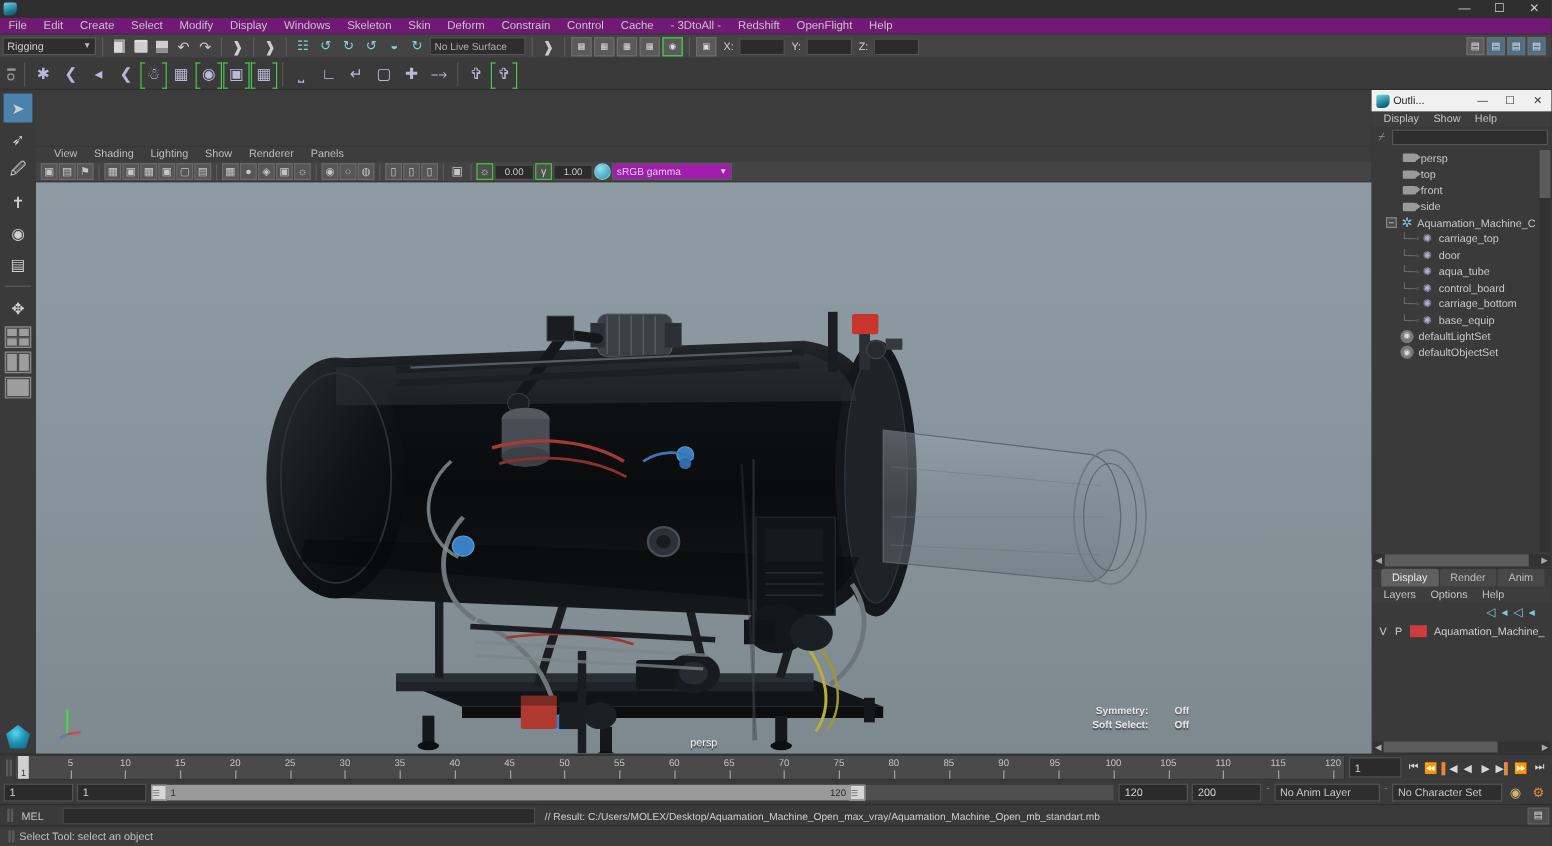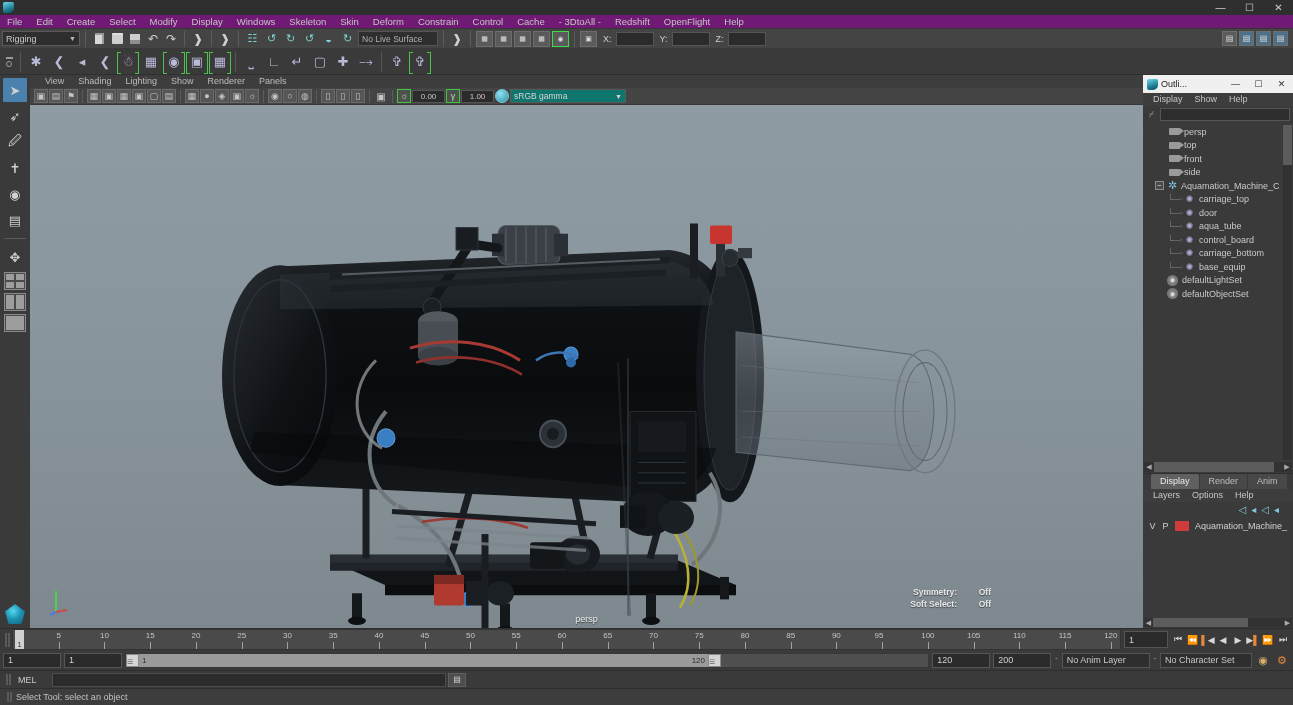--- a/index.html
+++ b/index.html
@@ -134,21 +134,21 @@
   .lay3 { grid-template-columns: 1fr 1fr; grid-template-rows: 1fr; }
   .lay4 { grid-template-columns: 1fr; grid-template-rows: 1fr; }
   .tb-bottom { margin-top: auto; padding-bottom: 4px; display:flex; flex-direction:column; align-items:center; gap:3px; }
   .maya-logo {
     width: 20px; height: 20px;
     background: radial-gradient(circle at 40% 35%, #57d7ee 0%, #1e94b4 45%, #0b5f7c 100%);
     clip-path: polygon(50% 0%, 100% 38%, 82% 100%, 18% 100%, 0% 38%);
   }
 
   
-  .vp-area { flex: 1 1 auto; display:flex; flex-direction: column; min-width: 0; background: #2b2b2b; }
+  .vp-area { flex: 1 1 auto; display:flex; flex-direction: column; min-width: 0; background: #2b2b2b; margin-top: 47px; }
   .vp-menubar {
     height: 13px; background: #3d3d3d; display:flex; align-items:center; flex: 0 0 13px;
     padding-left: 8px;
   }
   .vp-menubar .vm { padding: 0 7px; font-size: 9px; color: #bdbdbd; line-height: 13px; }
   .vp-toolbar {
     height: 17px; background: #444; display:flex; align-items:center; flex: 0 0 17px;
     padding-left: 4px; gap: 1px; border-bottom: 1px solid #383838;
   }
   .vt-ic {
@@ -161,21 +161,21 @@
   .vt-num {
     width: 33px; height: 13px; background: #2b2b2b; border: 1px solid #555;
     font-size: 8px; color: #c9c9c9; display:flex; align-items:center; justify-content:center;
   }
   .gamma-ic {
     width: 14px; height: 14px; border-radius: 50%;
     background: radial-gradient(circle at 35% 30%, #8fe2ef, #2d93ac);
     border: 1px solid #7ec8d8;
   }
   .gamma-sel {
-    width: 116px; height: 14px; background: #0f766e; border: 1px solid #5a5a5a;
+    width: 100px; height: 14px; background: #a21caf; border: 1px solid #5a5a5a;
     font-size: 8.5px; color: #d5d5d5; display:flex; align-items:center; padding: 0 3px;
   }
   .gamma-sel .caret { margin-left: auto; font-size: 7px; }
 
   
   .viewport { flex: 1 1 auto; position: relative; overflow: hidden;
     background: linear-gradient(180deg, #8f9ba3 0%, #8b979f 35%, #848f96 70%, #7e888f 100%);
   }
   .vp-hud-label {
     position: absolute; bottom: 4px; left: 50%; transform: translateX(-50%);
@@ -922,20 +922,21 @@
     <div class="rg-ic key">◉</div>
     <div class="rg-ic anim">⚙</div>
   </div>
 
   <div class="cmdline">
     <div class="cl-grip">
         <i></i>
       </div>
     <div class="cl-lang">MEL</div>
     <div class="cl-input"></div>
+    <div class="cl-result">// Result: C:/Users/MOLEX/Desktop/Aquamation_Machine_Open_max_vray/Aquamation_Machine_Open_mb_standart.mb</div>
     <div class="cl-btn">▤</div>
   </div>
 
   <div class="helpline">
     <div class="hl-grip">
         <i></i>
       </div>
     <div class="hl-text">Select Tool: select an object</div>
   </div>
 

